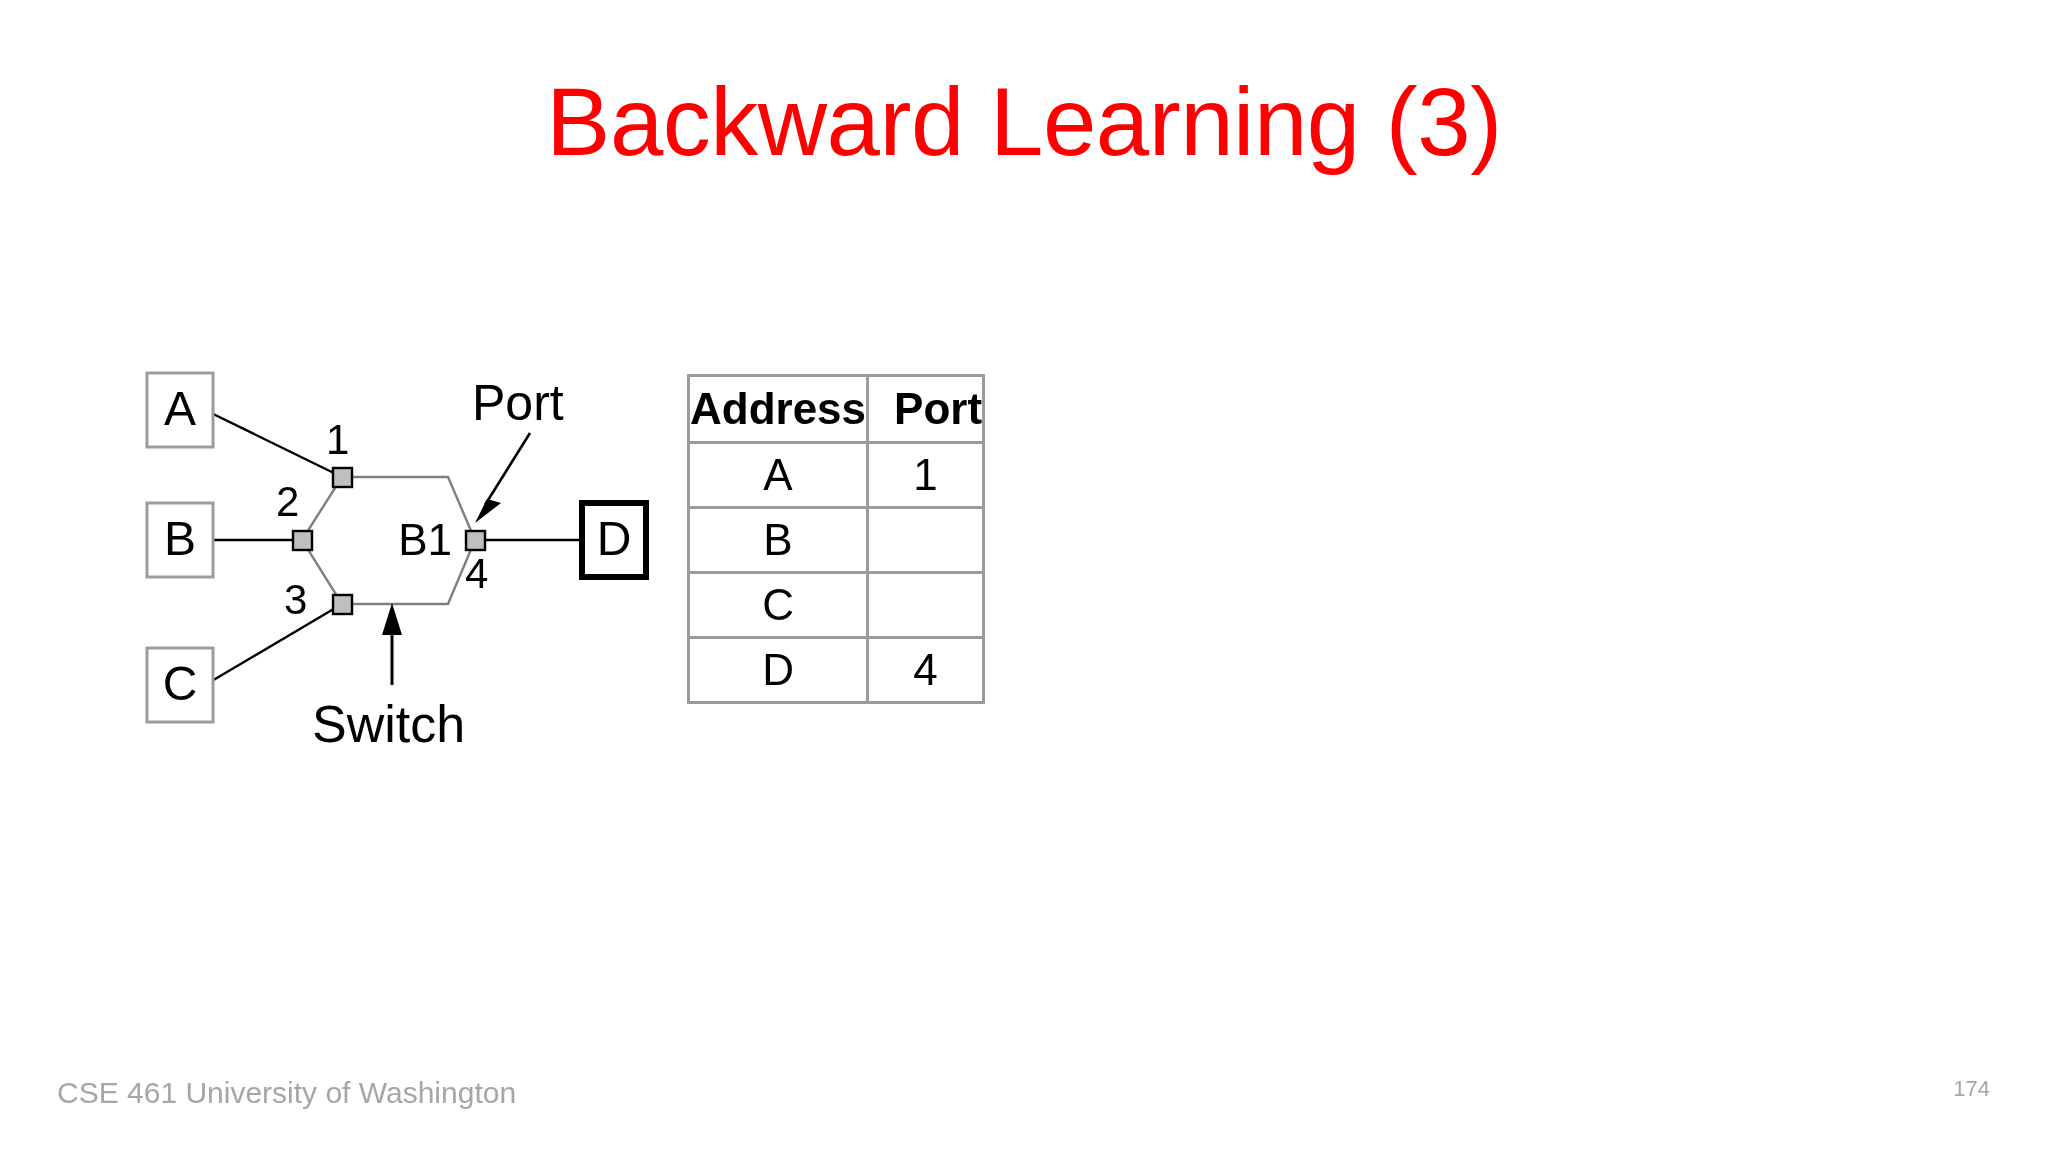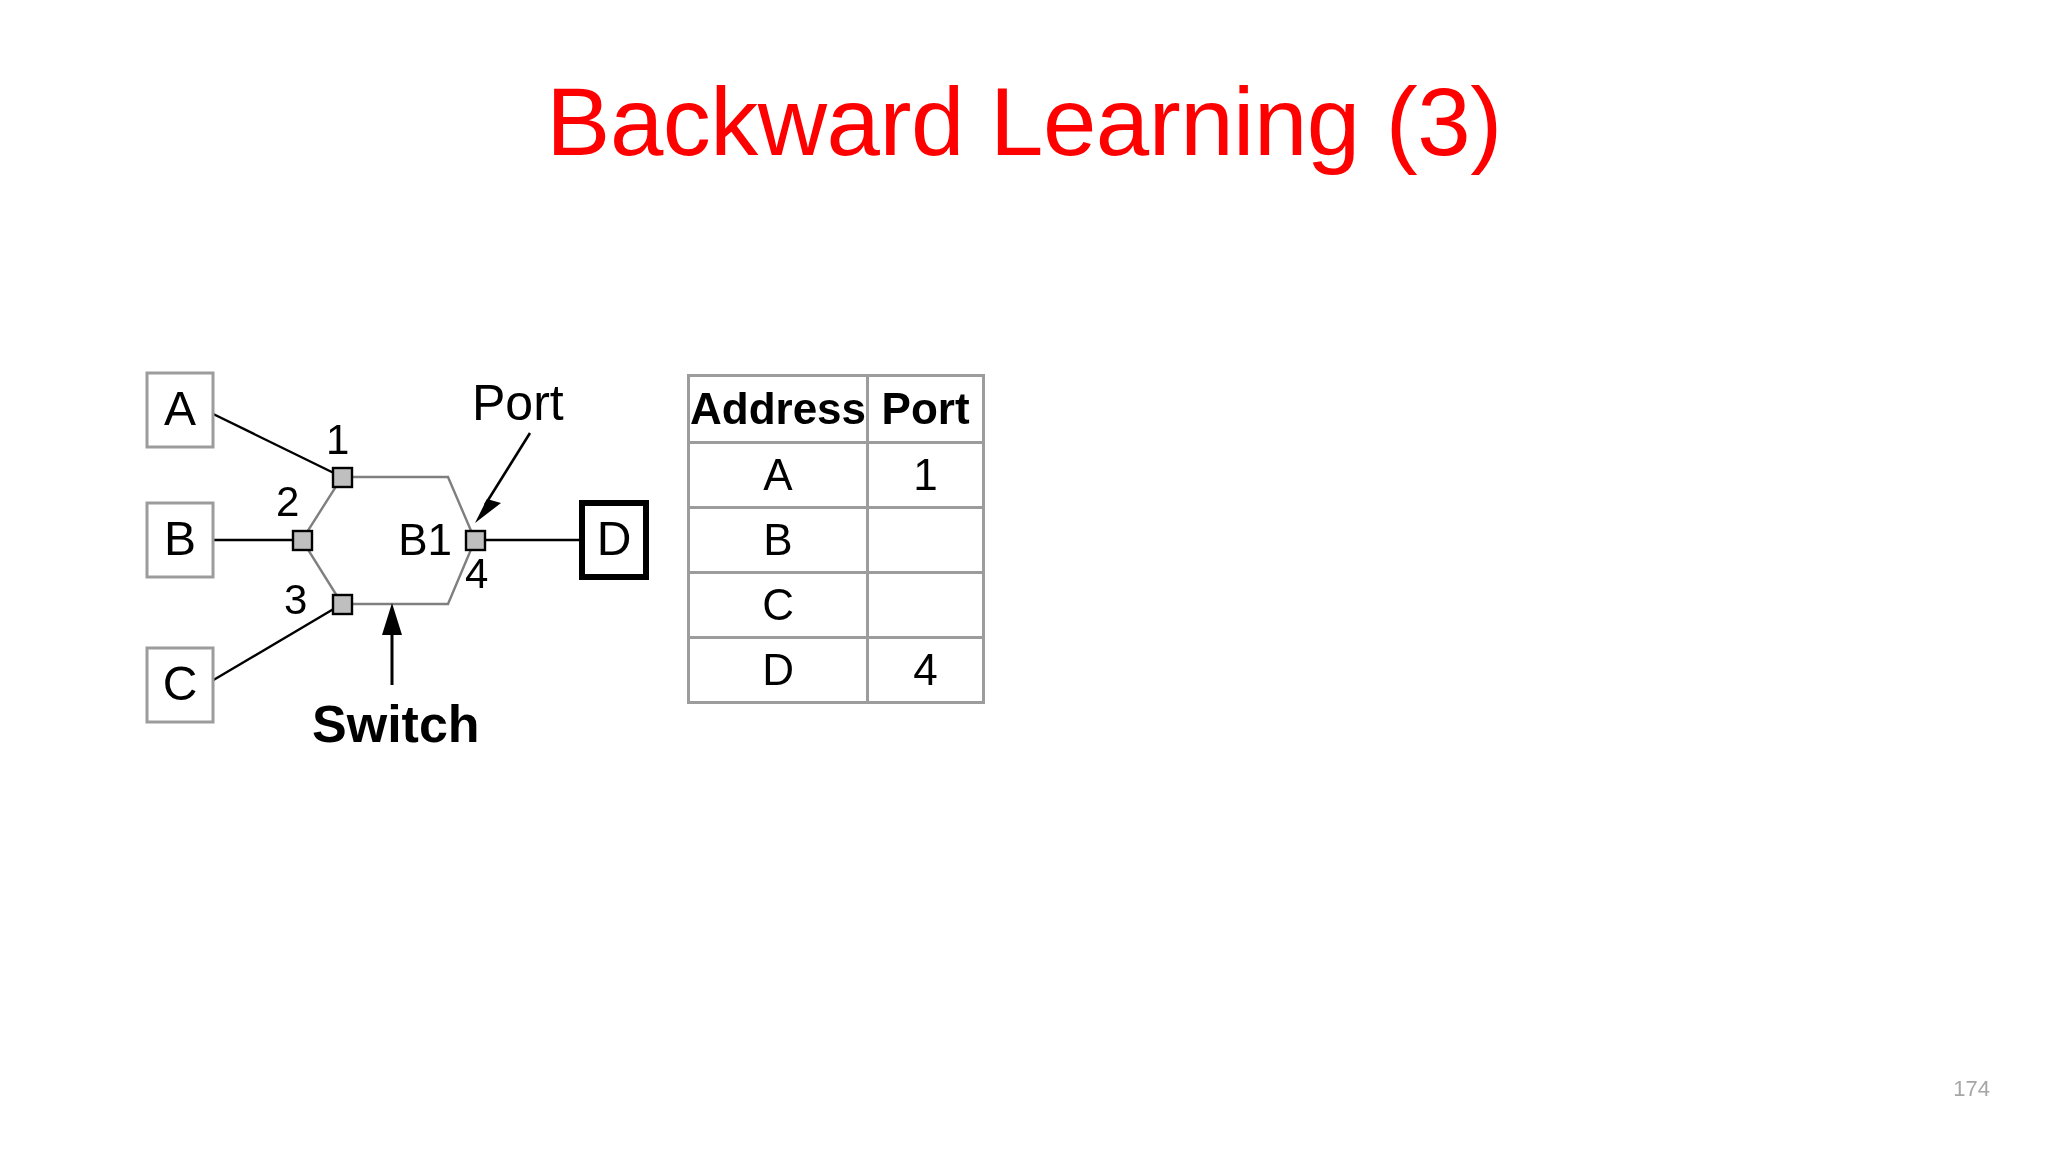--- a/index.html
+++ b/index.html
@@ -82,21 +82,20 @@
   }
 
   
   .switch-caption {
     position: absolute;
     left: 312px;
     top: 694px;
     font-size: 52px;
     color: #000000;
     white-space: nowrap;
-    font-weight: bold;
   }
 
   
   .addr-table {
     position: absolute;
     left: 687px;
     top: 374px;
     border-collapse: collapse;
     background: #ffffff;
   }
@@ -105,20 +104,21 @@
     text-align: center;
     vertical-align: middle;
     font-family: "Liberation Sans", sans-serif;
     color: #000000;
     padding: 0;
   }
   .addr-table th {
     font-weight: bold;
     font-size: 44px;
     height: 64px;
+    text-align: right;
   }
   .addr-table td {
     font-weight: normal;
     font-size: 44px;
     height: 62px;
   }
   .col-address { width: 173px; }
   .col-port { width: 113px; }
 
   
@@ -223,15 +223,16 @@
         <td class="col-address">C</td>
         <td class="col-port"></td>
       </tr>
       <tr>
         <td class="col-address">D</td>
         <td class="col-port">4</td>
       </tr>
     </tbody>
   </table>
 
+  <div class="footer-left">CSE 461 University of Washington</div>
   <div class="footer-page">174</div>
 
 </div>
 
 </body></html>

